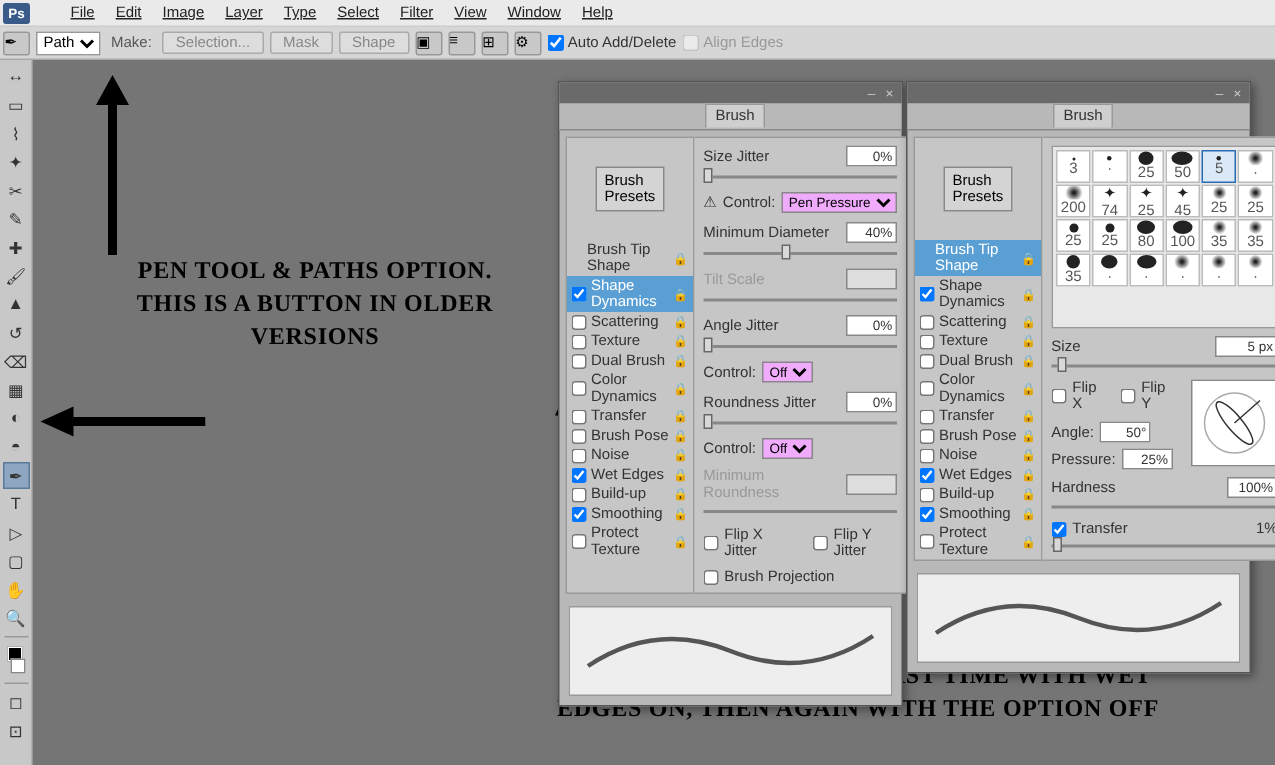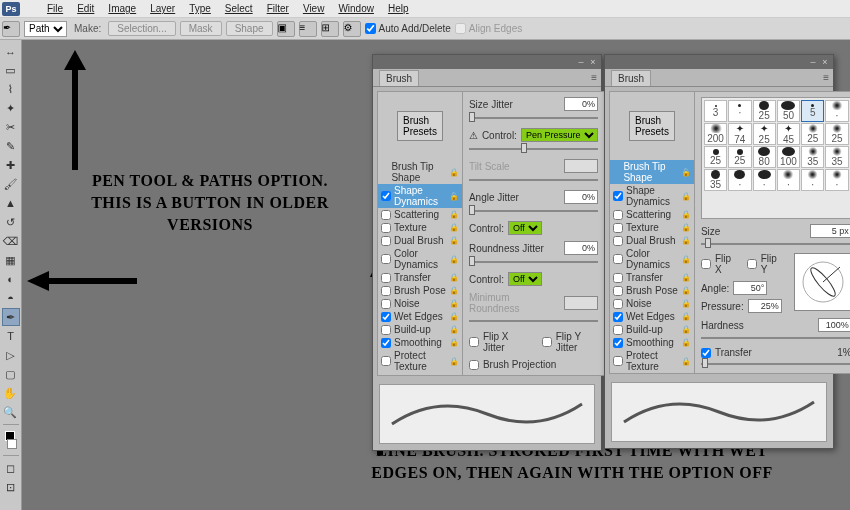--- a/index.html
+++ b/index.html
@@ -24,37 +24,37 @@
 .tool.swap .bg{width:10px;height:10px;background:#fff;border:1px solid #888;position:absolute;bottom:2px;right:2px;}
 .sep{width:16px;height:1px;background:#999;margin:2px 0;}
 
 .canvas-area { position:absolute; left:22px; top:40px; right:0; bottom:0; background:#757575;}
 .annot{ position:absolute; color:#000; font-family: "Comic Sans MS", cursive; font-weight:bold; font-size:16px; text-align:center; line-height:22px; letter-spacing:0.5px;}
 .arrow{ position:absolute; }
 
 .panel { position:absolute; background:#b8b8b8; border:1px solid #555; box-shadow:2px 2px 6px rgba(0,0,0,0.4);}
 .panel-head{ height:14px; background:#6a6a6a; display:flex; justify-content:flex-end; align-items:center; gap:2px; padding:0 3px;}
 .panel-head .wb{width:10px;height:10px; color:#ccc; font-size:9px; text-align:center; line-height:10px;}
-.panel-tab{ height:18px; background:#b8b8b8; display:flex; align-items:center; padding-left:6px; gap:8px; border-bottom:1px solid #888;}
+.panel-tab{ height:18px; background:#b8b8b8; display:flex; align-items:center; padding-left:6px; gap:8px; border-bottom:1px solid #888;flex-direction:column;}
 .panel-tab .t{ font-size:10px; color:#333; padding:2px 6px;}
 .panel-tab .t.act{ background:#cfcfcf; border-top:1px solid #999; border-left:1px solid #999; border-right:1px solid #999;}
 .panel-tab .menu{ margin-left:auto; margin-right:4px; color:#555;}
 .panel-body{ padding:4px; display:flex; gap:0;}
 .section-list{ width:95px; background:#c6c6c6; border:1px solid #999;}
 .section-list .top-btn{ padding:3px 5px; border:1px solid #888; background:#d4d4d4; margin:19px; font-size:10px;}
 .section-list .row{ display:flex; align-items:center; padding:1px 3px; gap:3px; font-size:9px; color:#333;}
 .section-list .row.sel{ background:#5a9fd4; color:#fff;}
 .section-list .row input{width:10px;height:10px;}
 .section-list .row .lock{ margin-left:auto; font-size:8px; color:#888;}
 .section-list .row.sel .lock{color:#eee;}
 .settings{ flex:1; background:#c6c6c6; border:1px solid #999; border-left:none; padding:5px 6px; display:flex; flex-direction:column; gap:6px; font-size:9px; color:#333;}
 .sl-row{ display:flex; align-items:center; gap:4px;}
 .sl-row .nm{ flex:1;}
 .sl-row .v{ width:34px; height:14px; background:#fff; border:1px solid #888; font-size:9px; text-align:right; padding-right:2px; line-height:12px;}
-.sl-row select{ font-size:9px; height:14px; border:1px solid #888; background:#84cc16;}
+.sl-row select{ font-size:9px; height:14px; border:1px solid #888; background:#f0abfc;}
 .sl-row.dis{ color:#999;}
 .sl-row.dis .v{ background:#ddd; color:#aaa;}
 .slider{ height:2px; background:#888; position:relative; margin-bottom:3px;}
 .slider .h{ width:6px; height:10px; background:#d8d8d8; border:1px solid #666; position:absolute; top:-5px;}
 .cb-row{ display:flex; align-items:center; gap:4px;}
 .cb-row input{width:10px;height:10px;}
 .preview{ height:60px; background:#eee; border:1px solid #999; margin:4px 6px 6px 6px; display:flex; align-items:center; justify-content:center;}
 
 .brush-grid{ flex:1; background:#e8e8e8; border:1px solid #999; padding:2px; display:grid; grid-template-columns:repeat(6,1fr); grid-auto-rows:22px; gap:1px; align-content:start; height:100px;}
 .bcell{ background:#fff; border:1px solid #bbb; display:flex; flex-direction:column; align-items:center; justify-content:center; font-size:7px; color:#555; position:relative;}
@@ -239,20 +239,24 @@
             <span class="v">0%</span>
           </div>
         <div class="slider">
             <div class="h" style="left:0"></div>
           </div>
         <div class="sl-row">
             <span>⚠</span>
             <span>Control:</span>
             <select><option>Pen Pressure</option></select>
           </div>
+        <div class="sl-row">
+            <span class="nm">Minimum Diameter</span>
+            <span class="v">40%</span>
+          </div>
         <div class="slider">
             <div class="h" style="left:40%"></div>
           </div>
         <div class="sl-row dis">
             <span class="nm">Tilt Scale</span>
             <span class="v"></span>
           </div>
         <div class="slider"></div>
         <div class="sl-row">
             <span class="nm">Angle Jitter</span>

